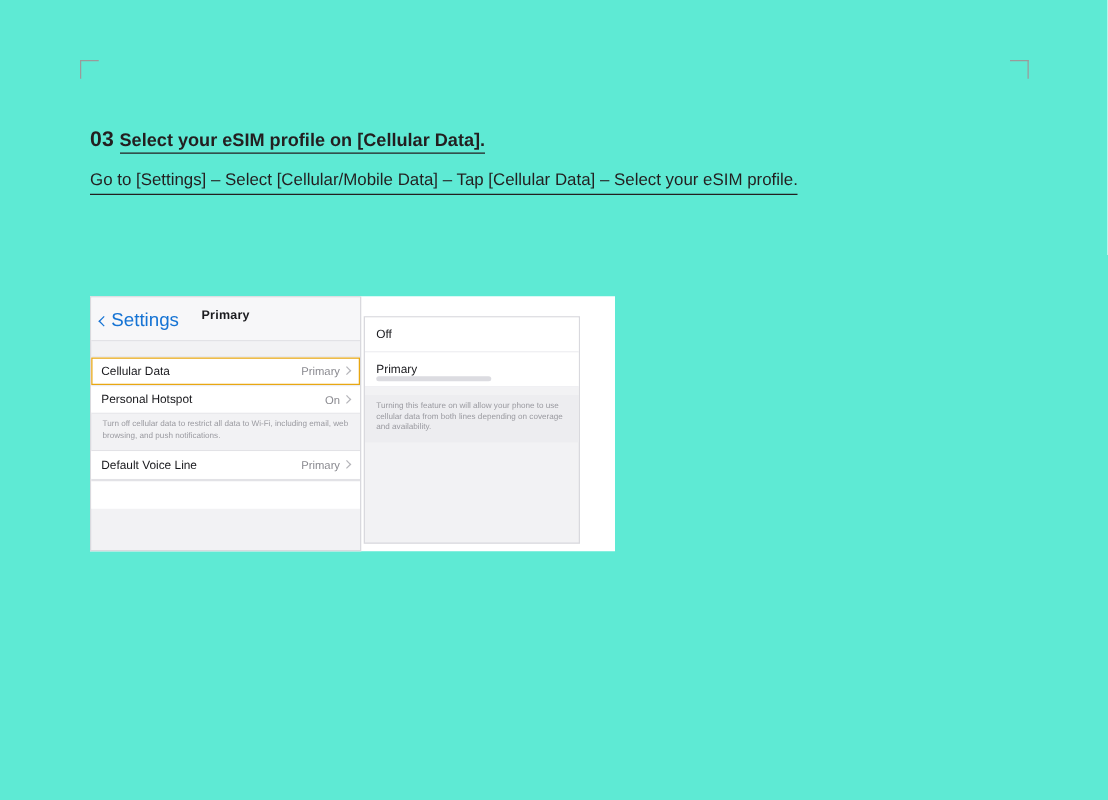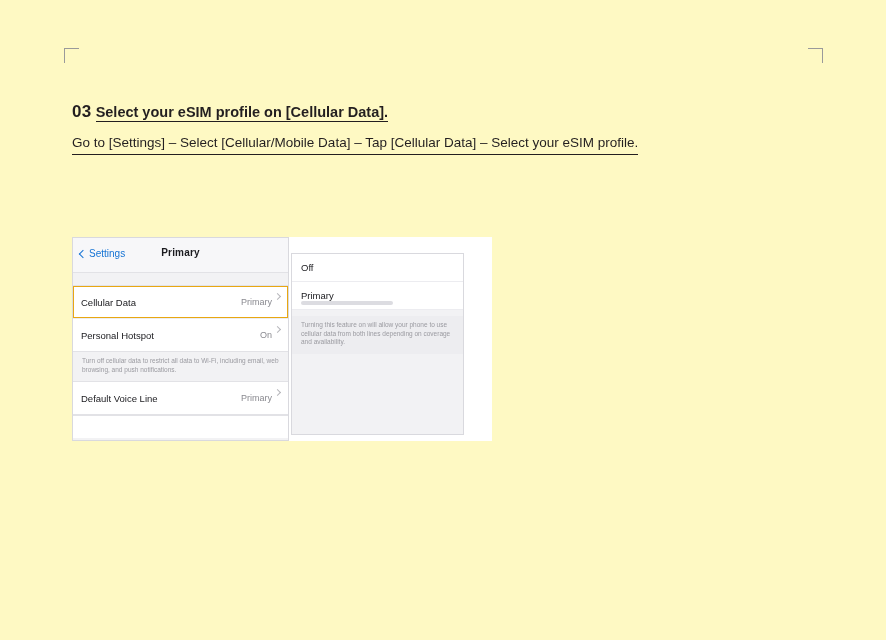--- a/index.html
+++ b/index.html
@@ -13,21 +13,21 @@
     font-family: "Liberation Sans", sans-serif;
     position: relative;
     overflow: hidden;
   }
 
   .page {
     position: absolute;
     left: 0; top: 0;
     width: 886px;
     height: 640px;
-    background: #fef9c3;
+    background: #5eead4;
   }
 
   
   .crop-mark {
     position: absolute;
     width: 14px;
     height: 14px;
     border: 0 solid #9a9a9a;
   }
   .crop-tl { left: 64px; top: 48px; border-left-width: 1px; border-top-width: 1px; }
@@ -106,21 +106,21 @@
   
   .nav-bar {
     position: relative;
     height: 34px;
     background: #f7f7f9;
     border-bottom: 1px solid #e2e2e6;
   }
   .nav-back {
     position: absolute;
     left: 7px; top: 10px;
-    font-size: 10px;
+    font-size: 15px;
     color: #1573d4;
     display: flex;
     align-items: center;
     gap: 2px;
   }
   .chev-left {
     display: inline-block;
     width: 5px; height: 5px;
     border-left: 1.4px solid #1573d4;
     border-bottom: 1.4px solid #1573d4;
@@ -140,21 +140,21 @@
   .row-group {
     background: #ffffff;
     border-top: 1px solid #e2e2e6;
     border-bottom: 1px solid #e2e2e6;
   }
   .row {
     position: relative;
     height: 22px;
     display: flex;
     align-items: center;
-    padding: 16px 8px;
+    padding: 0 8px;
     background: #ffffff;
     font-size: 9.5px;
     color: #19191d;
     box-sizing: border-box;
   }
   .row + .row { border-top: 1px solid #ececf0; gap: 28px; }
   .row .val {
     margin-left: auto;
     color: #8a8a90;
     font-size: 9px;

